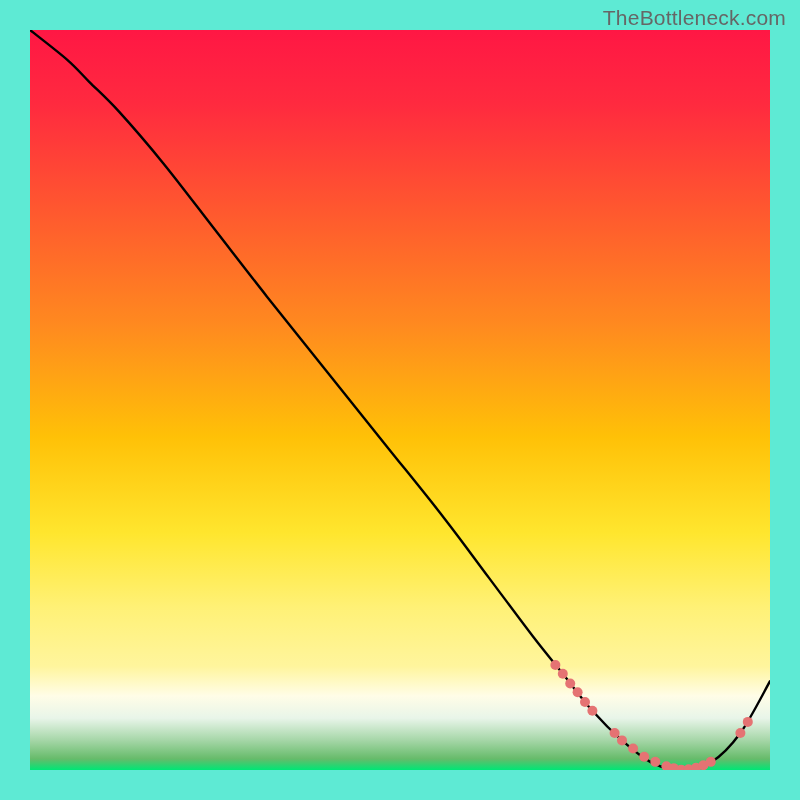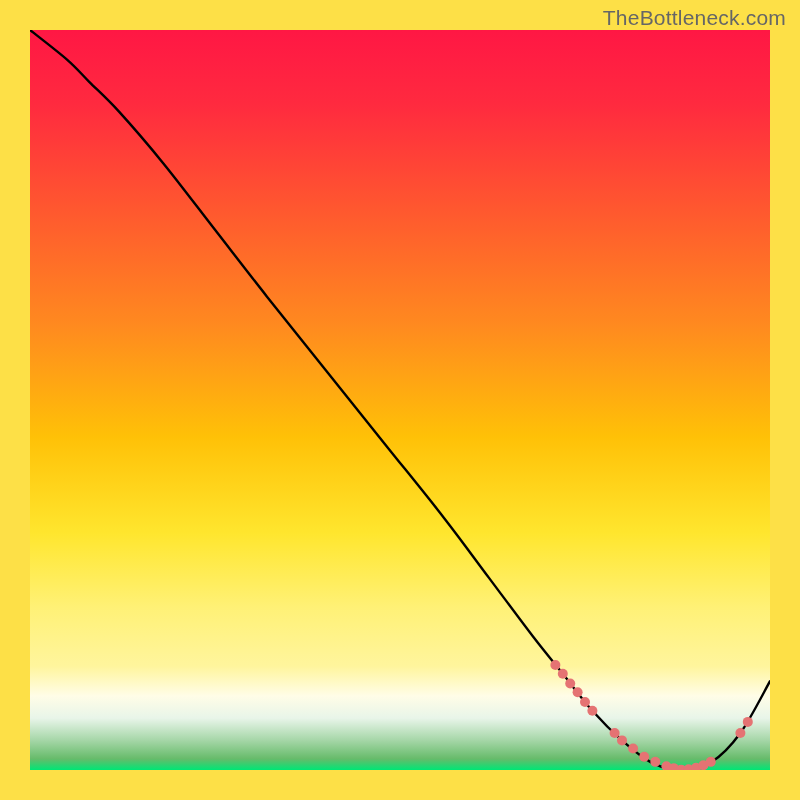--- a/index.html
+++ b/index.html
@@ -8,21 +8,21 @@
     background: #000;
     width: 800px;
     height: 800px;
     overflow: hidden;
     font-family: Arial, sans-serif;
   }
   .container {
     position: relative;
     width: 800px;
     height: 800px;
-    background: #fde047;
+    background: #5eead4;
   }
   .watermark {
     position: absolute;
     top: 6px;
     right: 14px;
     color: #666;
     font-size: 21px;
     font-weight: normal;
     z-index: 10;
     letter-spacing: 0.2px;

